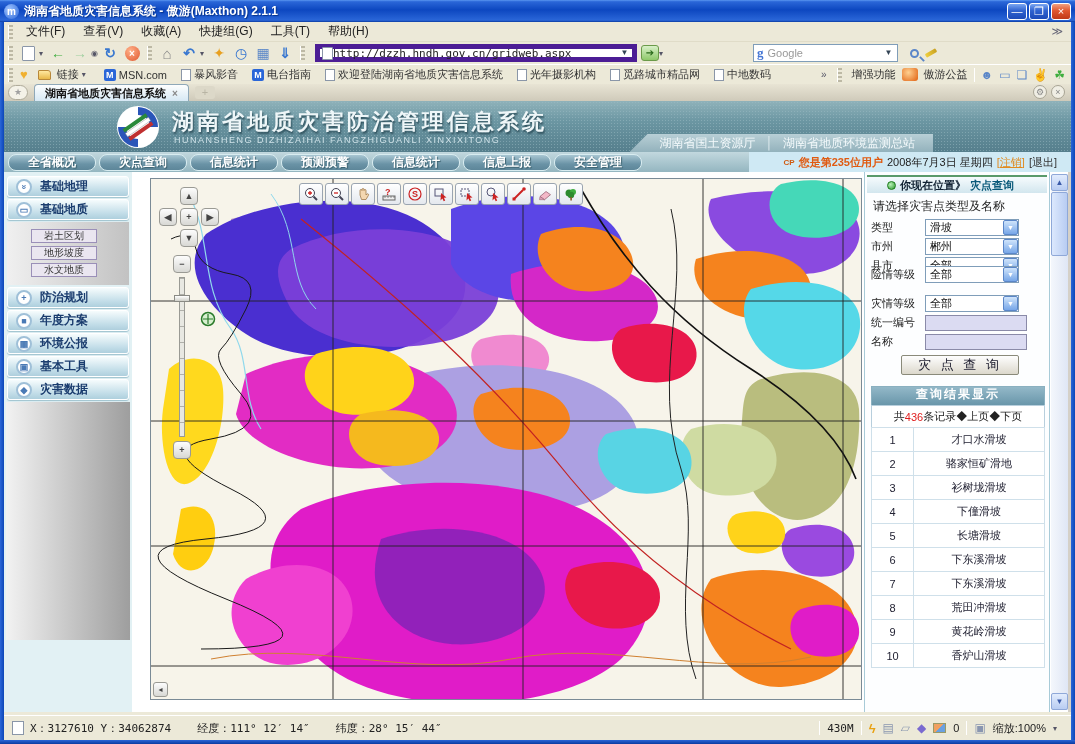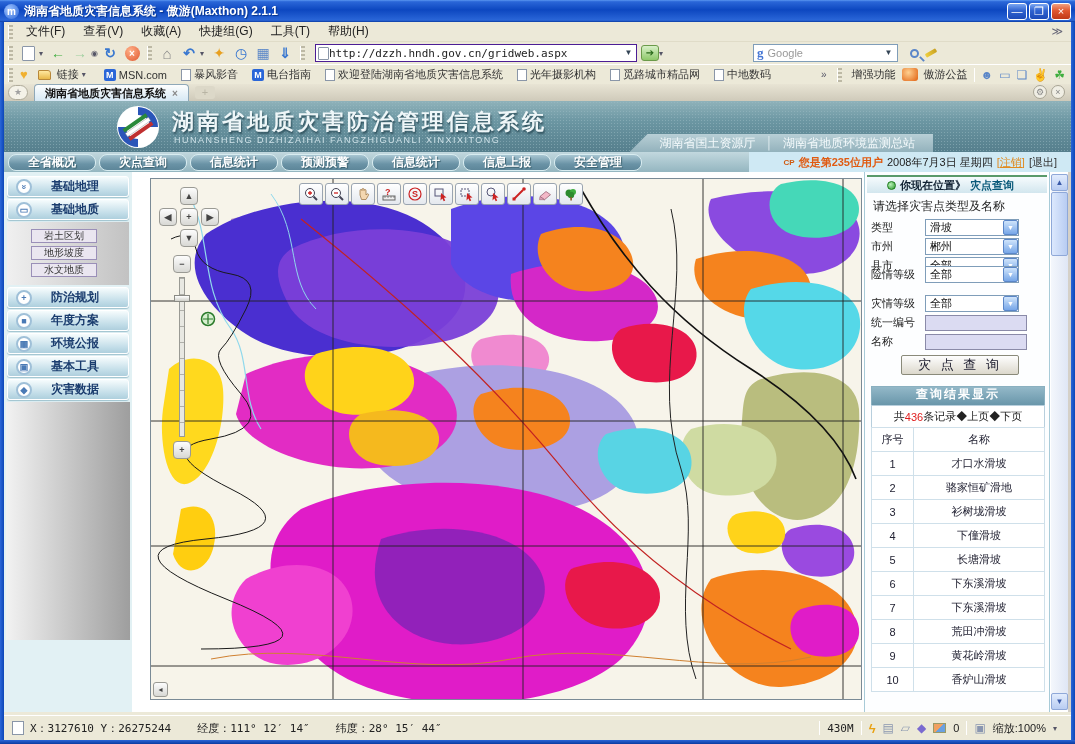--- a/index.html
+++ b/index.html
@@ -37,21 +37,21 @@
   .arrow-back { color:#3fae3f; font-weight:bold; }
   .arrow-fwd { color:#9fcf9f; font-weight:bold; }
   .ico-refresh { color:#3a78d0; font-weight:bold; }
   .ico-stop { width:15px; height:15px; border-radius:50%; background:radial-gradient(circle at 35% 30%,#ffb088,#e0572f); color:#fff; font-size:10px; line-height:15px; text-align:center; font-weight:bold; }
   .ico-home { color:#888; font-size:15px; }
   .ico-undo { color:#3a78d0; font-weight:bold; }
   .ico-wand { color:#e8a020; }
   .ico-clock { color:#3a78d0; }
   .ico-panels { color:#5a86c8; }
   .ico-down { color:#3a78d0; font-weight:bold; }
-  .addrbox { display:flex; align-items:center; width:322px; height:18px; background:#fff; border:1px solid #4c1d95; margin-left:6px; padding:0 2px; }
+  .addrbox { display:flex; align-items:center; width:322px; height:18px; background:#fff; border:5px solid #4c1d95; margin-left:6px; padding:0 2px; }
   .addr-url { flex:1; font-family:"DejaVu Sans Mono", monospace; font-size:11px; color:#222; white-space:nowrap; overflow:hidden; }
   .combo-dd { width:11px; height:14px; font-size:8px; color:#345; text-align:center; line-height:14px; }
   .gobtn { width:18px; height:16px; margin-left:4px; background:linear-gradient(180deg,#d8f0c8,#8ec86a); border:1px solid #6a9a4a; border-radius:3px; color:#2a6a1a; font-size:10px; text-align:center; line-height:14px; }
   .searchbox { display:flex; align-items:center; width:145px; height:18px; background:#fff; border:1px solid #7f9db9; margin-left:86px; padding:0 3px; }
   .glogo { color:#4274d4; font-family:"Liberation Serif", serif; font-weight:bold; font-size:13px; margin-right:4px; }
   .search-text { flex:1; color:#999; font-size:11px; }
   .mini-mag { width:9px; height:9px; border:2px solid #5a86c8; border-radius:50%; position:relative; margin:0 6px 0 12px; }
   .mini-mag::after { content:""; position:absolute; left:7px; top:7px; width:6px; height:2px; background:#5a86c8; transform:rotate(45deg); }
   .mini-pen { width:12px; height:4px; background:linear-gradient(90deg,#f0d040,#c8a020); transform:rotate(-30deg); border-radius:1px; }
 
@@ -99,21 +99,21 @@
   .visit-count { color:#e05a10; font-weight:bold; }
   .logout-link { color:#e08a20; text-decoration:underline; }
   .exit-link { color:#333; }
 
   
   #content { left:4px; top:172px; width:1067px; height:540px; background:#fff; }
 
   
   #sidebar { left:0; top:0; width:128px; height:540px; background:#e2f1f4; padding:4px 3px 0 3px; }
   .side-item { height:21px; margin-bottom:2px; background:linear-gradient(180deg,#f6fcfd,#c2dde8 70%,#aecfdd);
-    border:1px solid #fff; border-radius:3px; box-shadow:0 1px 1px #9fc2cf; display:flex; align-items:center; padding-left:8px; gap:19px; }
+    border:1px solid #fff; border-radius:3px; box-shadow:0 1px 1px #9fc2cf; display:flex; align-items:center; padding-left:8px; gap:8px; }
   .side-ico { width:16px; height:16px; border-radius:50%; background:#fff; border:2px solid #9fc0d8;
     color:#4a7ab5; font-size:9px; font-weight:bold; display:flex; align-items:center; justify-content:center; }
   .side-ico.rot { transform:rotate(90deg); }
   .side-label { font-size:12px; font-weight:bold; color:#1a3c6e; }
   .subpanel { background:linear-gradient(90deg,#f0f0f0,#c2c2c2); padding:4px 0 5px 0; margin-bottom:2px; }
   .subitem { width:66px; height:14px; margin:3px auto 3px 24px; background:#eae6f0; border:1px solid #9a8fb8;
     font-size:10px; color:#333; text-align:center; line-height:12px; }
   .side-filler { height:238px; background:linear-gradient(90deg,#f2f2f2,#9e9e9e); margin:2px -1px 0 -1px; }
 
   
@@ -598,24 +598,20 @@
     <div class="resultshdr abs" style="top:214px">查询结果显示</div>
     <div class="countrow abs" style="top:233px">
       <span>共</span>
         <span class="redcount">436</span>
         <span>条记录</span>
         <span class="pager">◆上页</span>
         <span class="pager">◆下页</span>
     </div>
     <table class="rtable abs" style="top:255px">
       <tbody>
-          <tr>
-        <td class="c0">序号</td>
-        <td>名称</td>
-      </tr>
       <tr>
             <td class="c0">1</td>
             <td>才口水滑坡</td>
           </tr>
       <tr>
             <td class="c0">2</td>
             <td>骆家恒矿滑地</td>
           </tr>
       <tr>
             <td class="c0">3</td>
@@ -657,21 +653,21 @@
     <span class="sbtn" style="top:0">▲</span>
     <span class="sthumb"></span>
     <span class="sbtn" style="bottom:0">▼</span>
   </div>
   <div id="scrollgap" class="abs"></div>
 </div>
 
 <div id="bottomstrip" class="abs"></div>
 <div id="statusbar" class="abs">
   <span class="st-page"></span>
-  <span class="coords">X：3127610 Y：26275244</span>
+  <span class="coords">X：3127610 Y：34062874</span>
   <span class="st-gap"></span>
   <span class="coords">经度：111° 12′ 14″</span>
   <span class="st-gap"></span>
   <span class="coords">纬度：28° 15′ 44″</span>
   <span class="st-right">
     <span class="vsep"></span>
     <span class="coords">430M</span>
     <span class="vsep"></span>
     <span class="bolt">ϟ</span>
     <span class="st-ico">▤</span>

